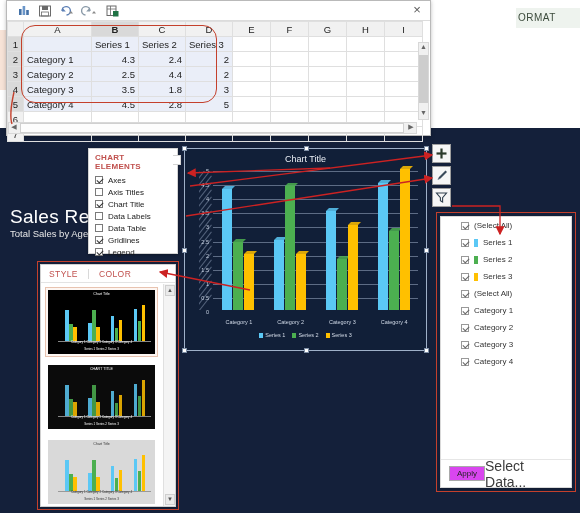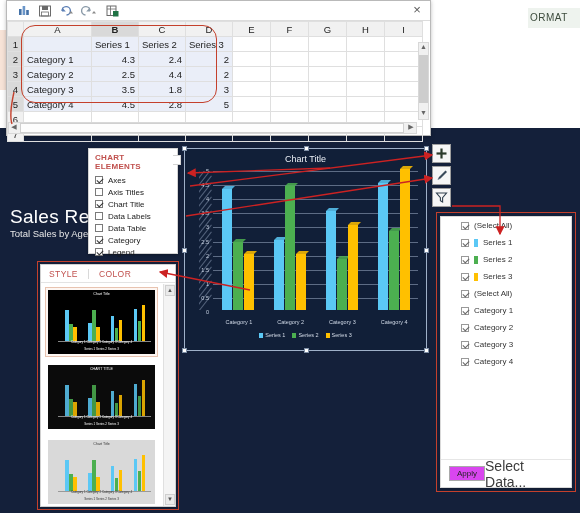--- a/index.html
+++ b/index.html
@@ -13,21 +13,21 @@
   
   #slide-bg {
     position:absolute; left:0; top:128px; width:580px; height:385px;
     background:#14203a;
   }
   #ribbon-strip {
     position:absolute; left:0; top:0; width:580px; height:128px;
     background:#ffffff;
   }
   #format-tab {
-    position:absolute; right:0; top:8px; width:52px; height:20px;
+    position:absolute; right:0; top:8px; width:64px; height:20px;
     background:#eef3ee; color:#3b4a3b; font-size:10px;
     letter-spacing:.5px; padding:4px 2px 4px 2px; overflow:hidden;
   }
   #left-orange-edge {
     position:absolute; left:0; top:30px; width:6px; height:60px;
     background:#f7e3d7;
   }
 
   
   #sheet-window {
@@ -445,21 +445,21 @@
   <div class="ce-row">
     <span class="cbox"></span>
     <span class="ce-label">Data Labels</span>
   </div>
   <div class="ce-row">
     <span class="cbox"></span>
     <span class="ce-label">Data Table</span>
   </div>
   <div class="ce-row">
     <span class="cbox on"></span>
-    <span class="ce-label">Category</span>
+    <span class="ce-label">Gridlines</span>
   </div>
   <div class="ce-row">
     <span class="cbox on"></span>
     <span class="ce-label">Legend</span>
   </div>
 </div>
 
 <div id="chart-object">
   <div id="chart-title-txt">Chart Title</div>
   <div id="plot">

